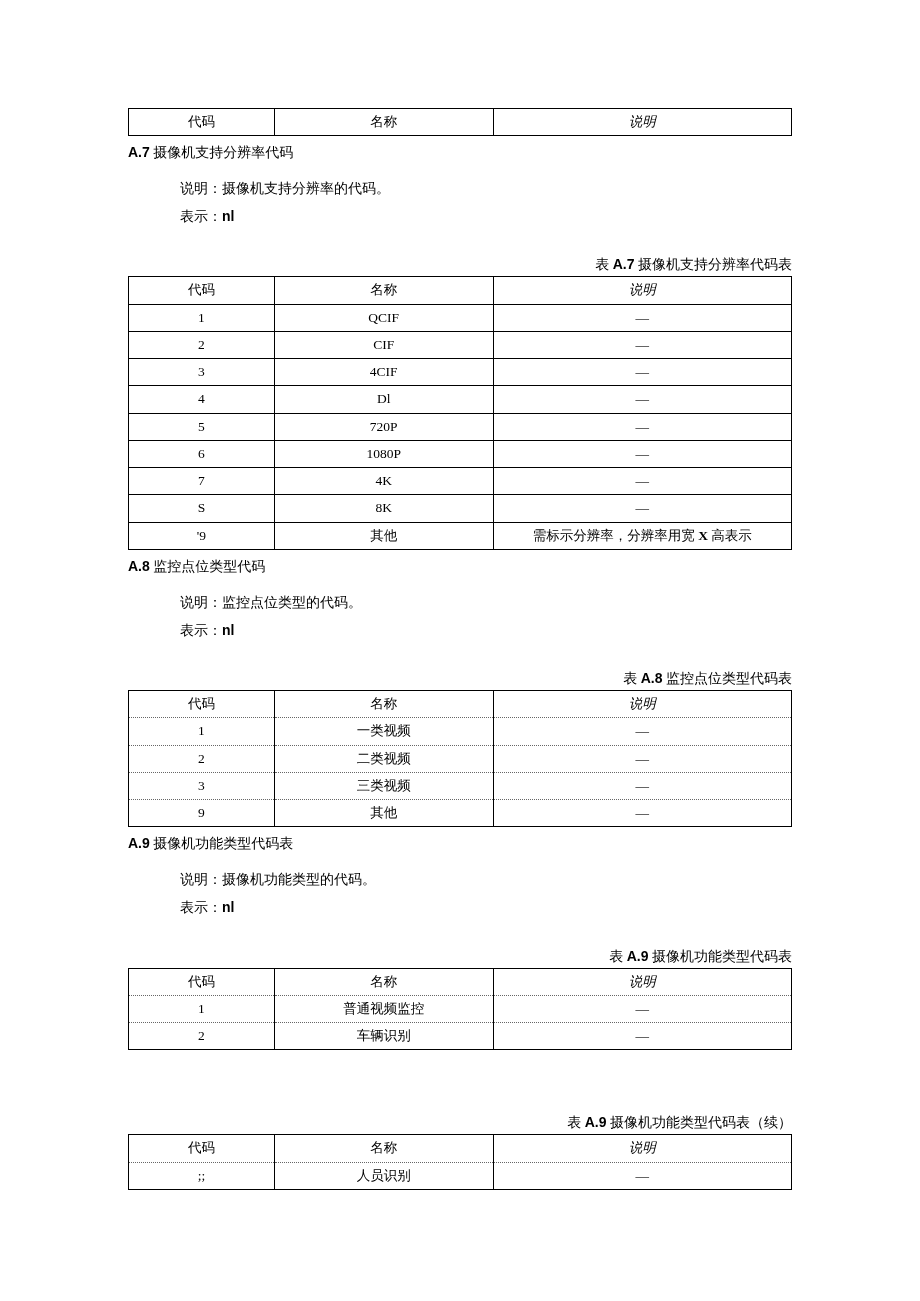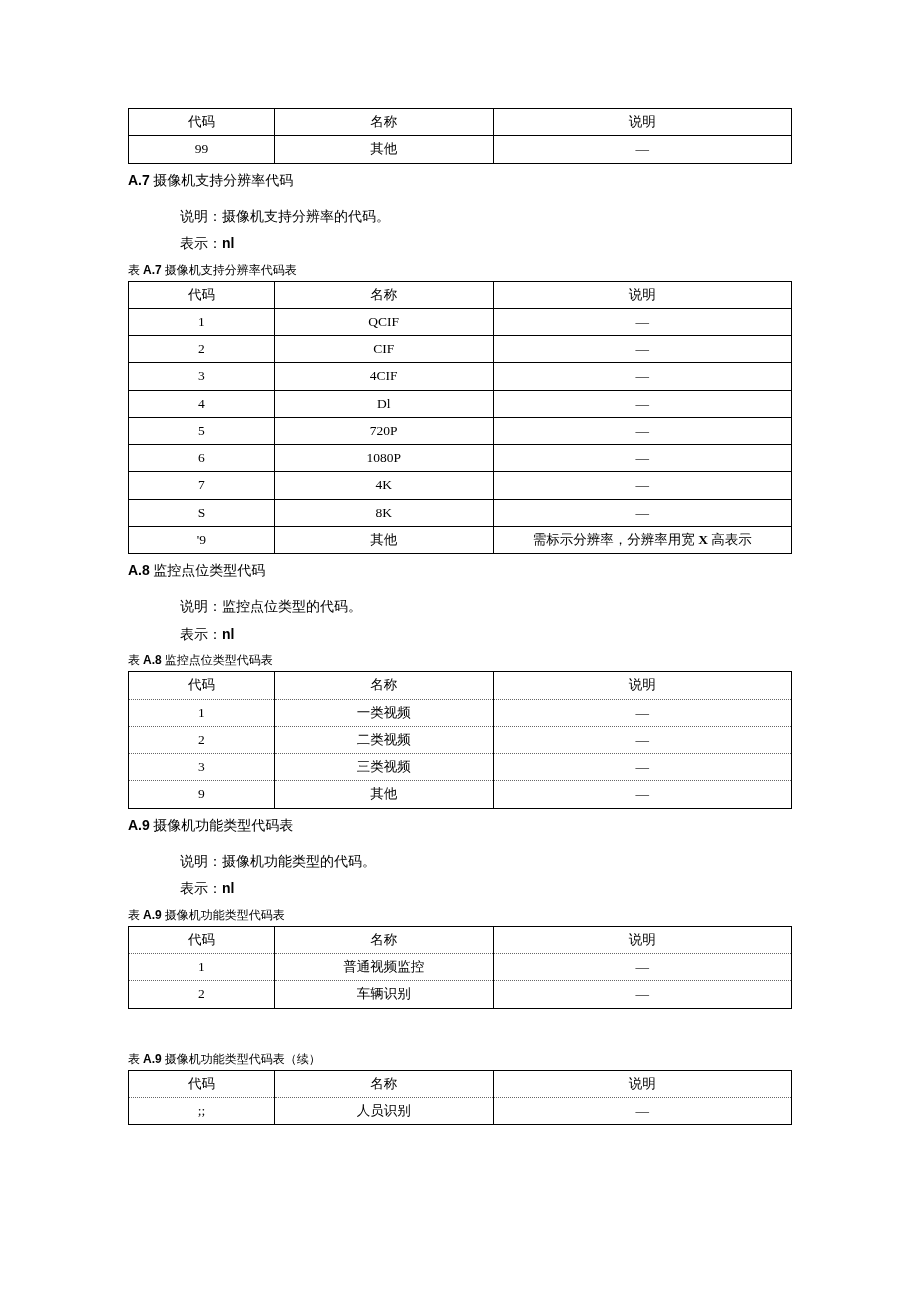--- a/index.html
+++ b/index.html
@@ -27,53 +27,48 @@
     .tbl-dotted td, .tbl-dotted th {
       border-bottom: 1px dotted #666;
       border-top: 1px dotted #666;
     }
     .tbl-dotted tr:first-child th { border-top: 1px solid #000; }
     .tbl-dotted tr:last-child td { border-bottom: 1px solid #000; }
     .tbl-dotted td:first-child, .tbl-dotted th:first-child { border-left: 1px solid #000; }
     .tbl-dotted td:last-child, .tbl-dotted th:last-child { border-right: 1px solid #000; }
     .col1 { width: 22%; }
     .col2 { width: 33%; margin-top: 22px; }
-    .col3 { width: 45%; }
+    .col3 { width: 45%; font-style: italic; }
     .sec-head {
       margin-top: 8px;
       margin-bottom: 14px;
       font-size: 14px;
     }
     .sec-head b { font-family: Arial, sans-serif; font-weight: bold; }
     .indent { margin-left: 52px; line-height: 1.9; font-size: 14px; }
     .indent b { font-family: Arial, sans-serif; font-weight: bold; }
     .cap {
-      text-align: left;
-      margin-top: 4px;
+      text-align: right;
+      margin-top: 26px;
       margin-bottom: 2px;
-      font-size: 12px;
+      font-size: 14px;
     }
     .cap b { font-family: Arial, sans-serif; font-weight: bold; }
     .gap { height: 30px; }
   </style>
 </head>
 <body>
 
 <table class="tbl">
   <tbody>
       <tr>
     <th class="col1">代码</th>
     <th class="col2">名称</th>
     <th class="col3">说明</th>
   </tr>
-  <tr>
-    <td>99</td>
-    <td>其他</td>
-    <td>—</td>
-  </tr>
 </tbody>
   </table>
 
 <div class="sec-head">
   <b>A.7</b>
   <span>摄像机支持分辨率代码</span>
 </div>
 <div class="indent">说明：摄像机支持分辨率的代码。</div>
 <div class="indent">
   <span>表示：</span><b>nl</b>

